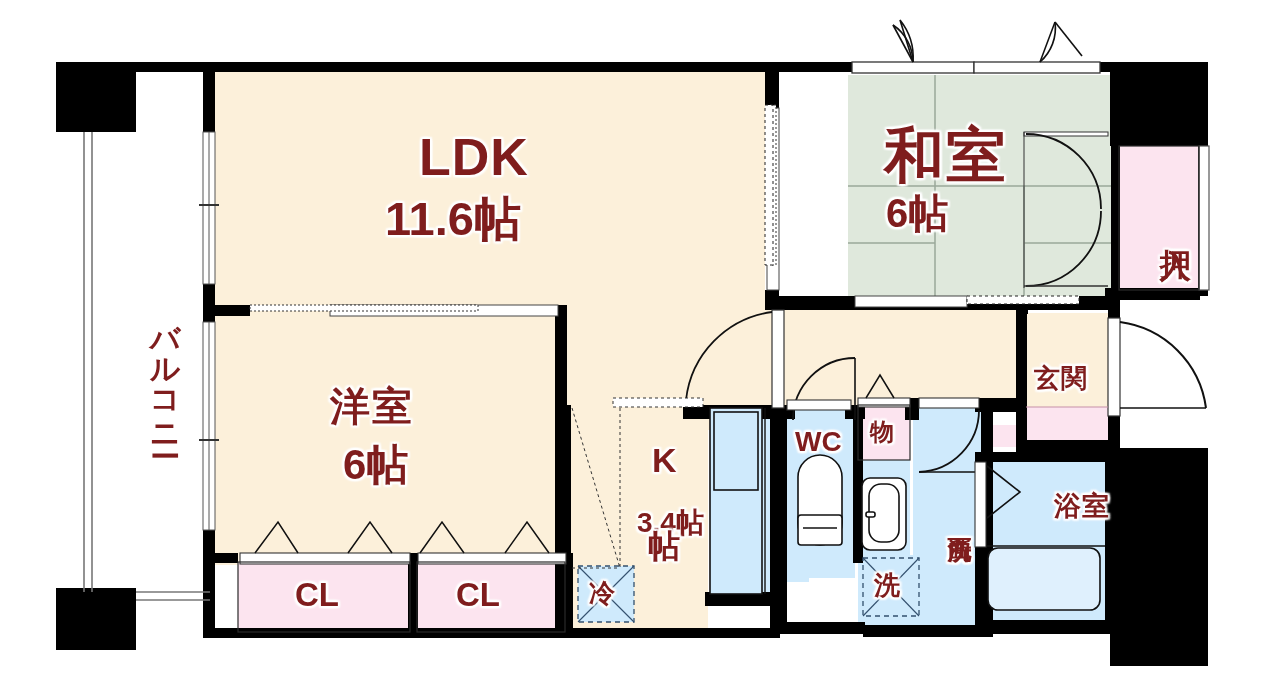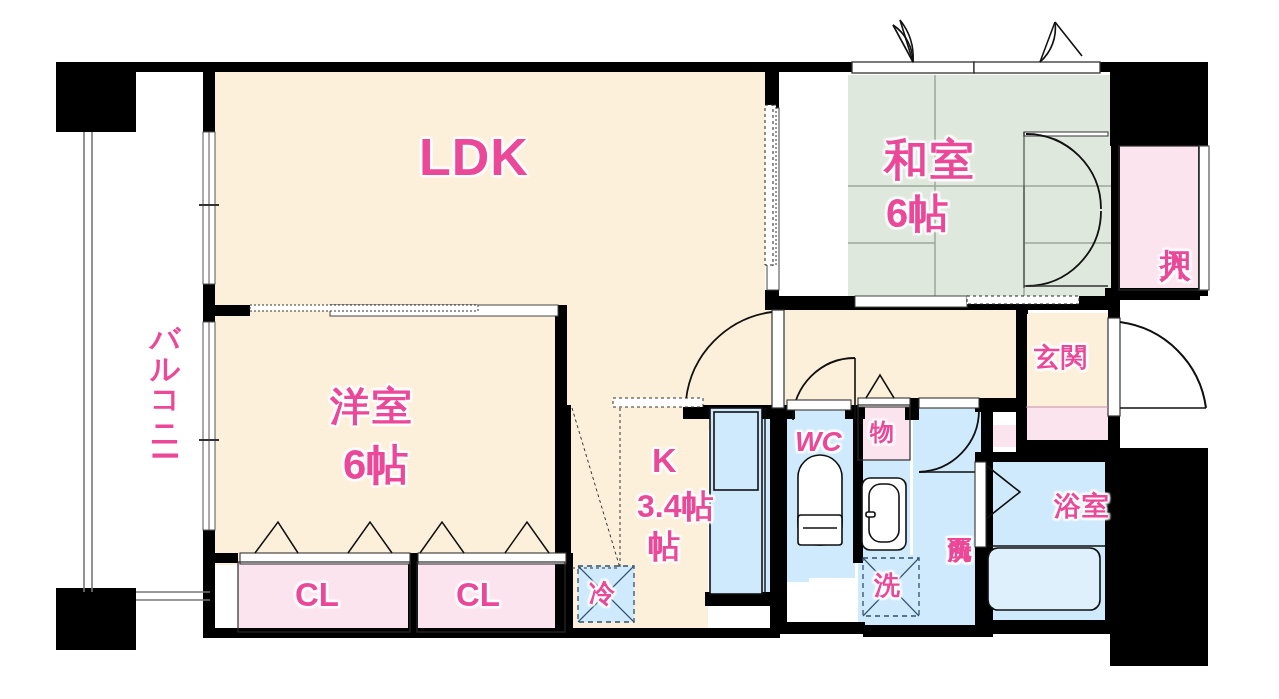--- a/index.html
+++ b/index.html
@@ -1,19 +1,19 @@
 <!DOCTYPE html>
 <html><head>
 <meta charset="utf-8">
 <title>Floor Plan</title>
 <style>
   html,body{margin:0;padding:0;background:#ffffff;}
   body{width:1279px;height:699px;font-family:"Liberation Sans","DejaVu Sans",sans-serif;overflow:hidden;}
   #plan{position:relative;width:1279px;height:699px;background:#ffffff;}
-  .lbl{position:absolute;color:#ec4899;font-weight:bold;line-height:1.05;
+  .lbl{position:absolute;color:#7f1d1d;font-weight:bold;line-height:1.05;
        text-align:center;white-space:pre;
        text-shadow: 2px 0 2px #fff, -2px 0 2px #fff, 0 2px 2px #fff, 0 -2px 2px #fff,
                     2px 2px 2px #fff, -2px -2px 2px #fff, 2px -2px 2px #fff, -2px 2px 2px #fff;}
   .vlbl{writing-mode:vertical-rl;text-orientation:upright;}
   svg{position:absolute;left:0;top:0;}
 </style>
 </head>
 <body>
 
 <div id="plan">
@@ -310,47 +310,48 @@
     <rect x="858" y="405" width="52" height="55"></rect>
   </g>
 
 </svg>
 
 <div class="lbl" style="left:133px;top:272px;font-size:30px;">
   <span class="vlbl">バルコニー</span>
 </div>
 
 <div class="lbl" style="left:419px;top:130px;font-size:52px;letter-spacing:1px;">LDK</div>
-
-<div class="lbl" style="left:884px;top:137px;font-size:44px;letter-spacing:2px;text-align:right;">和室</div>
+<div class="lbl" style="left:385px;top:194px;font-size:47px;">11.6帖</div>
+
+<div class="lbl" style="left:884px;top:124px;font-size:60px;letter-spacing:2px;text-align:right;">和室</div>
 <div class="lbl" style="left:886px;top:192px;font-size:40px;">6帖</div>
 
 <div class="lbl" style="left:1141px;top:165px;font-size:31px;">
   <span class="vlbl">押入</span>
 </div>
 
 <div class="lbl" style="left:330px;top:385px;font-size:40px;letter-spacing:2px;">洋室</div>
 <div class="lbl" style="left:343px;top:443px;font-size:42px;">6帖</div>
 
 <div class="lbl" style="left:295px;top:578px;font-size:33px;">CL</div>
 <div class="lbl" style="left:456px;top:578px;font-size:33px;">CL</div>
 
 <div class="lbl" style="left:652px;top:443px;font-size:34px;">K</div>
-<div class="lbl" style="left:637px;top:490px;font-size:32px;">3.4帖</div>
+<div class="lbl" style="left:637px;top:508px;font-size:28px;">3.4帖</div>
 <div class="lbl" style="left:648px;top:530px;font-size:32px;">帖</div>
 
-<div class="lbl" style="left:795px;top:427px;font-size:28px;font-style:italic;">WC</div>
+<div class="lbl" style="left:795px;top:427px;font-size:28px;">WC</div>
 
 <div class="lbl" style="left:870px;top:419px;font-size:24px;">物</div>
 
 <div class="lbl" style="left:934px;top:472px;font-size:24px;">
   <span class="vlbl">洗面所</span>
 </div>
 
 <div class="lbl" style="left:874px;top:572px;font-size:26px;">洗</div>
 
 <div class="lbl" style="left:589px;top:580px;font-size:26px;">冷</div>
 
-<div class="lbl" style="left:1034px;top:344px;font-size:26px;letter-spacing:1px;text-align:right;">玄関</div>
+<div class="lbl" style="left:1034px;top:365px;font-size:26px;letter-spacing:1px;text-align:right;">玄関</div>
 
 <div class="lbl" style="left:1008px;top:492px;font-size:27px;letter-spacing:1px;margin-left:46px;">浴室</div>
 
 </div>
 
 </body></html>

